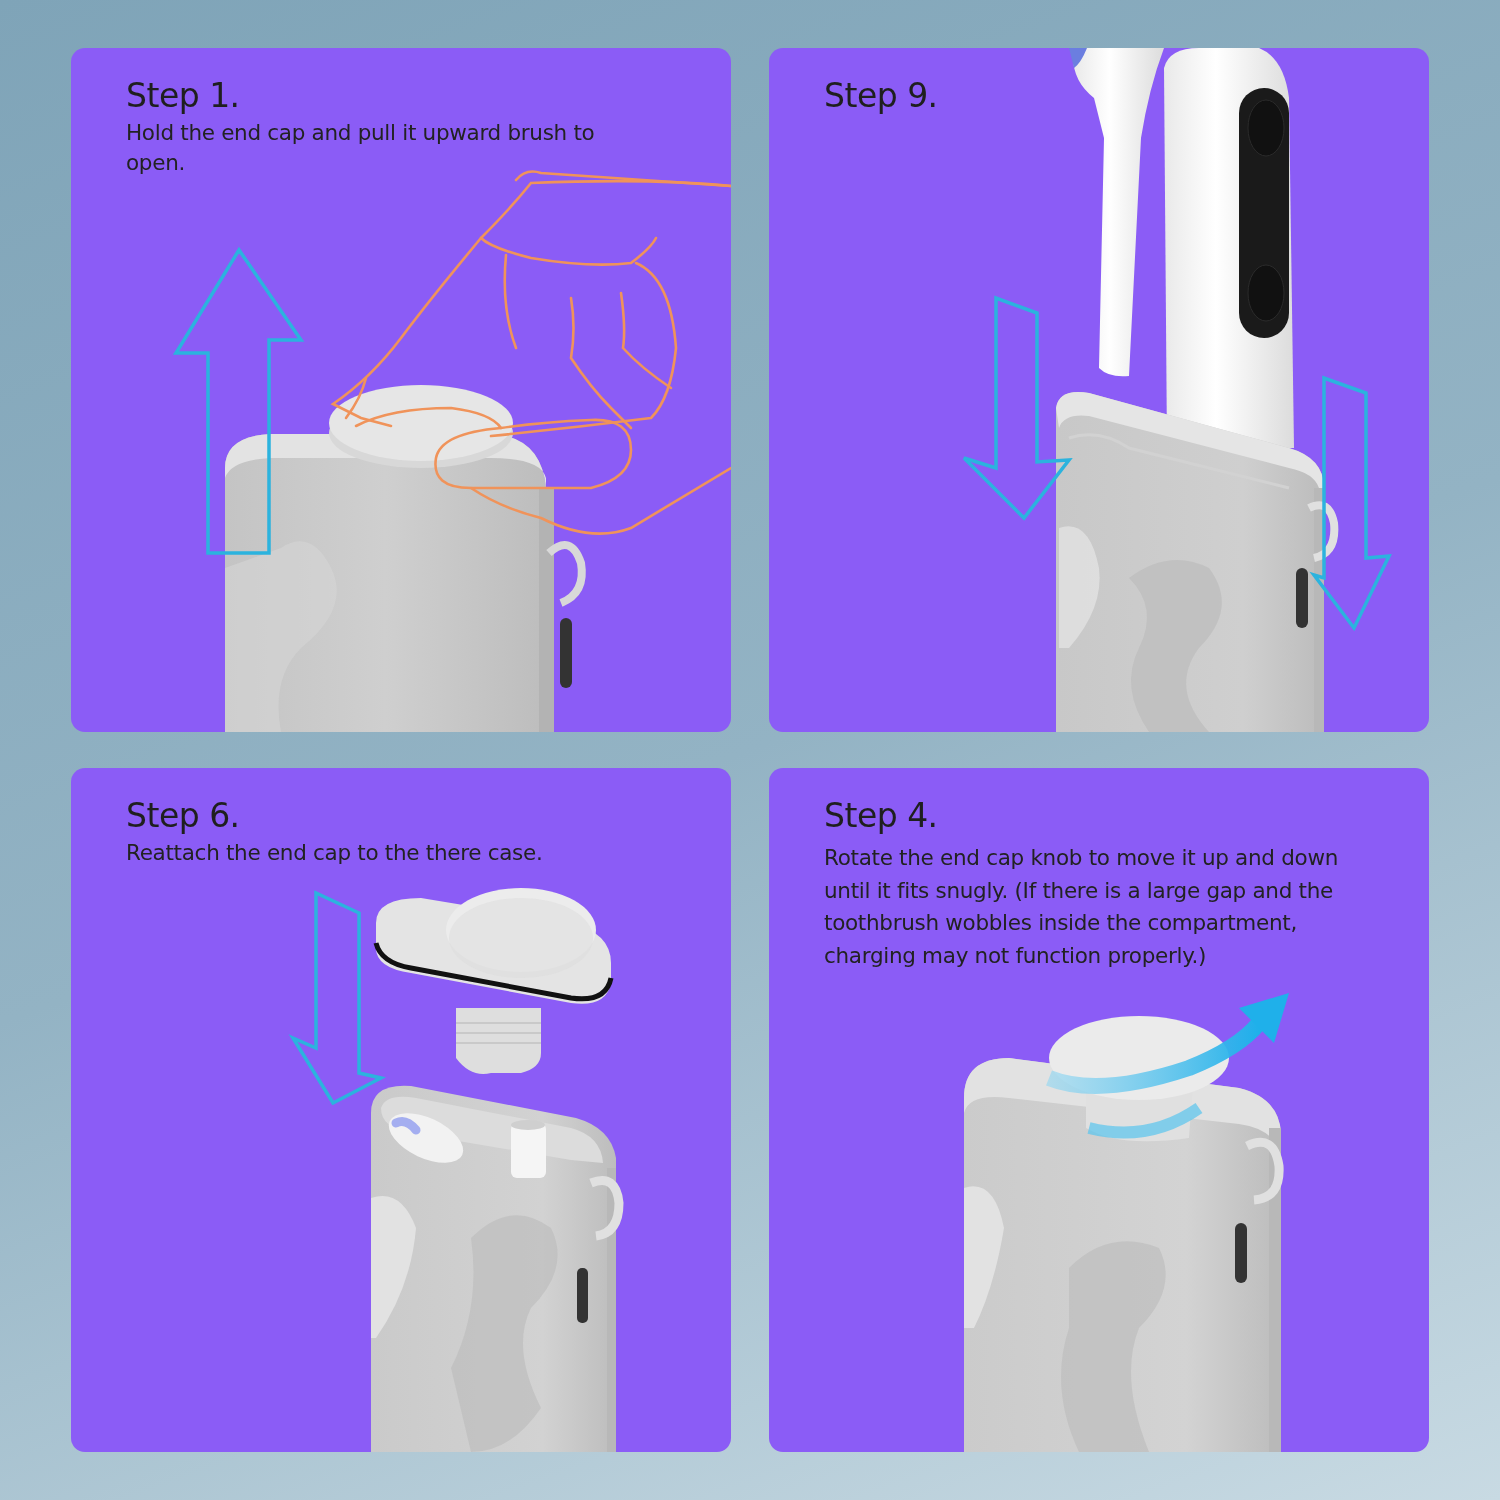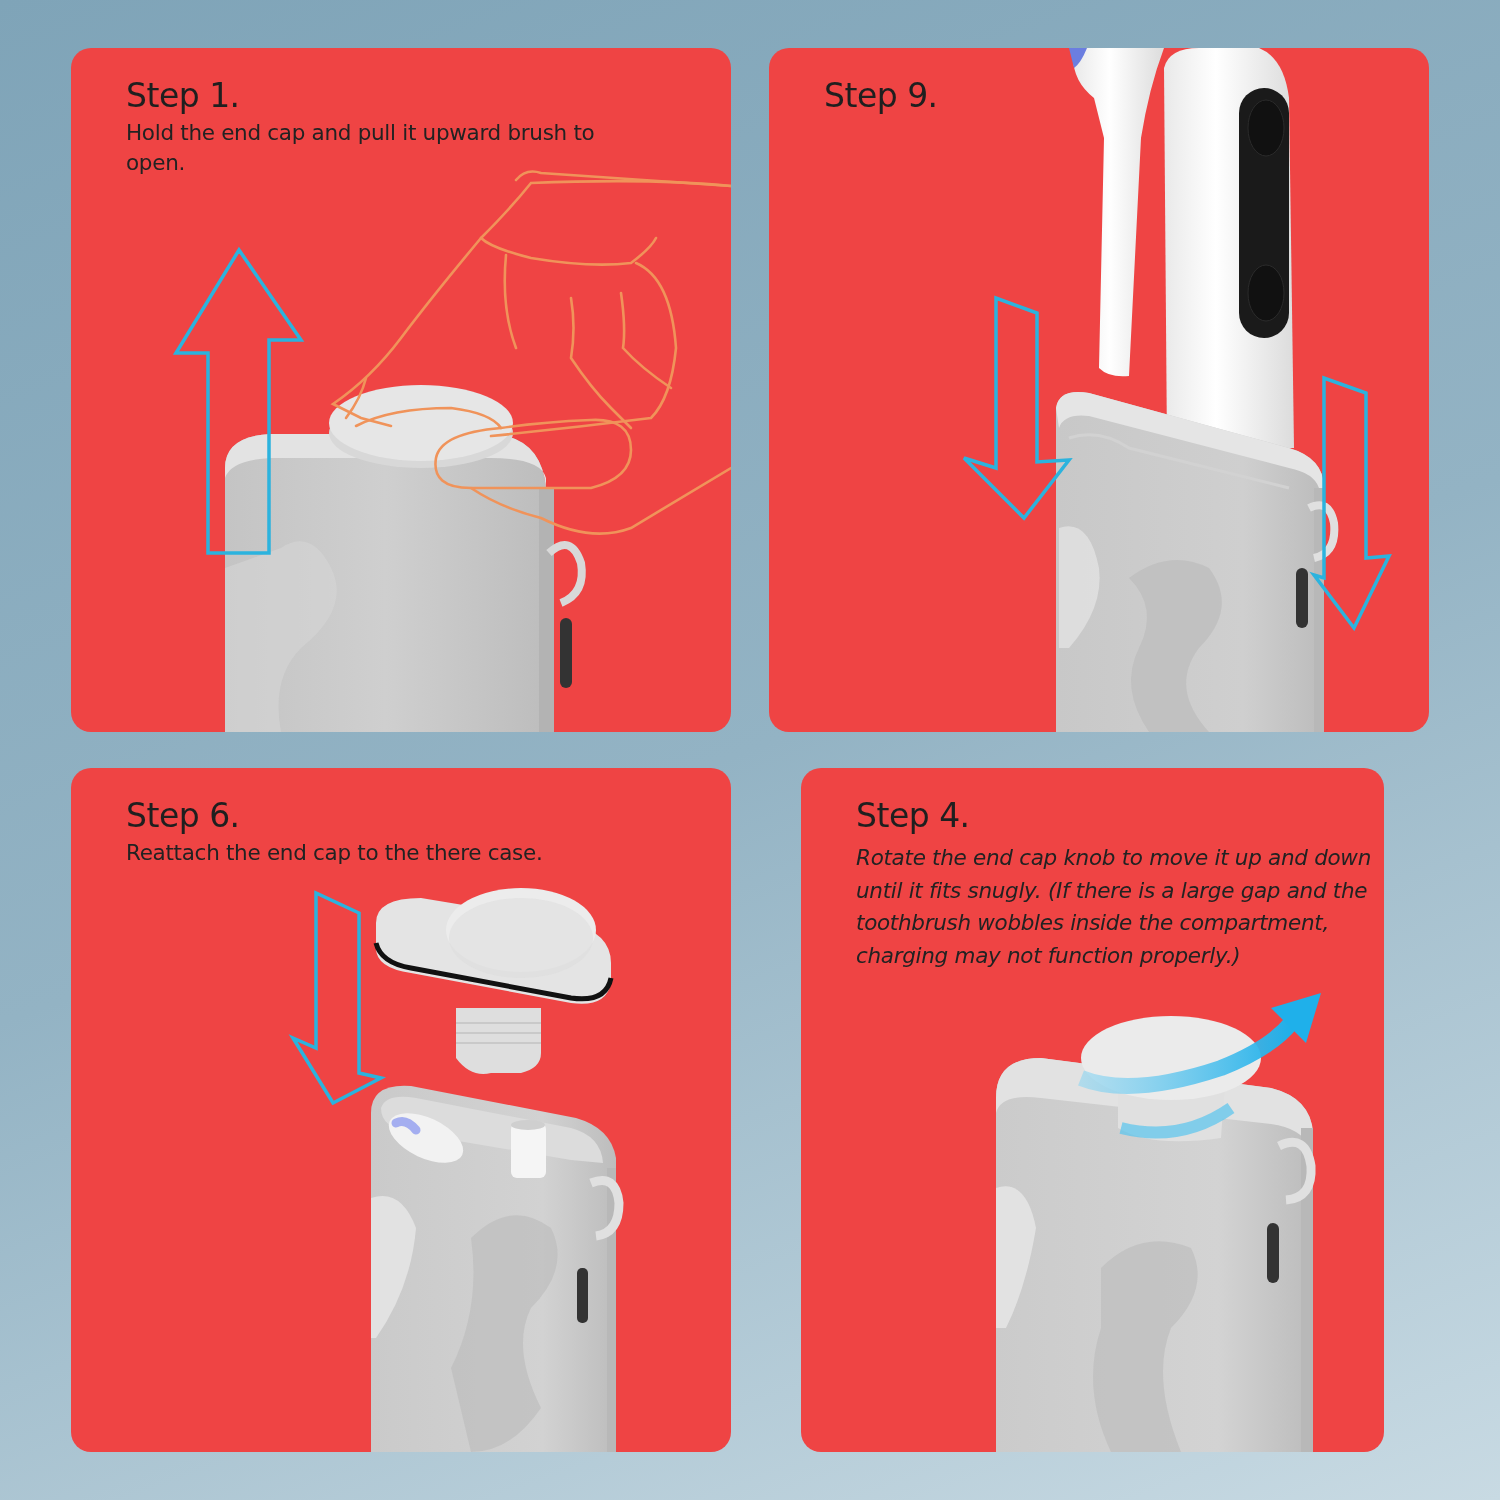--- a/index.html
+++ b/index.html
@@ -2,38 +2,38 @@
 <html><head>
 <meta charset="utf-8">
 <style>
   html, body { margin:0; padding:0; }
   body {
     width:1500px; height:1500px; overflow:hidden; position:relative;
     background: linear-gradient(160deg, #7fa4b8 0%, #93b3c4 50%, #c8dae3 100%);
     font-family: "DejaVu Sans", sans-serif;
   }
   .card {
-    position:absolute; background:#ef4444; border-radius:20px; overflow:hidden;
+    position:absolute; background:#8b5cf6; border-radius:14px; overflow:hidden;
   }
   .c1 { left:71px;  top:48px;  width:660px; height:684px; }
   .c2 { left:769px; top:48px;  width:660px; height:684px; }
   .c3 { left:71px;  top:768px; width:660px; height:684px; }
-  .c4 { left:769px; top:768px; width:583px; height:684px;margin-left:32px; }
+  .c4 { left:769px; top:768px; width:660px; height:684px; }
   .title {
     position:absolute; left:55px; top:28px; margin:0;
     font-size:33px; font-weight:normal; color:#1f1f1f; letter-spacing:-0.5px; z-index:3;
   }
   .desc {
     position:absolute; left:55px; margin:0;
     font-size:21.5px; line-height:30px; color:#222; letter-spacing:-0.3px; z-index:3;
   }
   .c1 .desc { top:70px; width:520px; }
   .c2 .desc { top:70px; width:260px; }
   .c3 .desc { top:70px; width:540px; }
-  .c4 .desc { top:74px; width:530px; line-height:32.5px;font-style:italic; }
+  .c4 .desc { top:74px; width:530px; line-height:32.5px; }
   .c4 .title { top:28px; }
   .illus { position:absolute; left:0; top:0; width:660px; height:684px; z-index:1; }
 </style>
 </head>
 <body>
 
 <div class="card c1">
   <h2 class="title">Step 1.</h2>
   <p class="desc">Hold the end cap and pull it upward brush to open.</p>
   <svg class="illus" viewBox="0 0 660 684">

